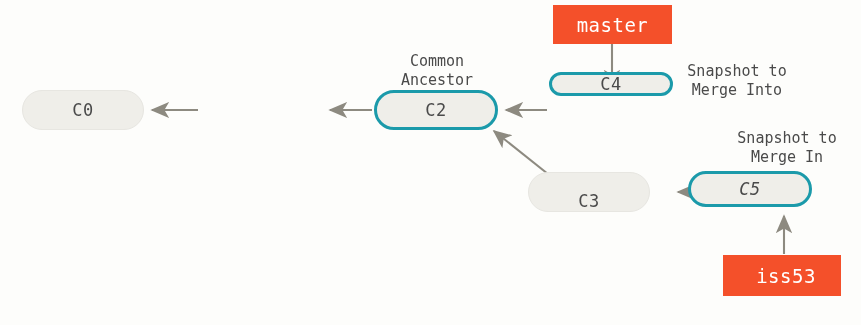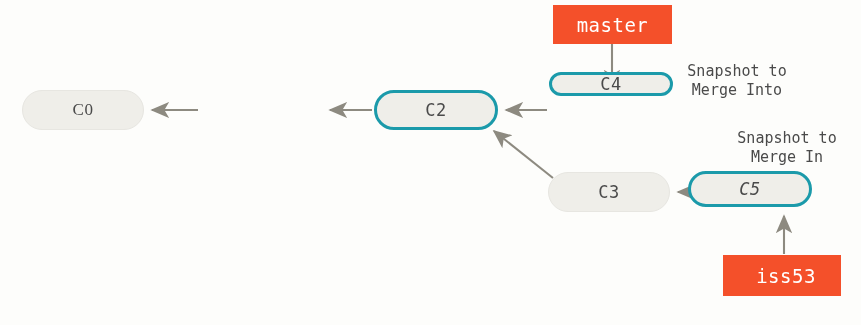--- a/index.html
+++ b/index.html
@@ -83,49 +83,51 @@
       <line x1="198" y1="110" x2="152" y2="110"></line>
       <line x1="372" y1="110" x2="330" y2="110"></line>
       <line x1="547" y1="110" x2="506" y2="110"></line>
       <line x1="553" y1="178" x2="494" y2="131"></line>
       <line x1="720" y1="192" x2="678" y2="192"></line>
       <line x1="612" y1="44" x2="612" y2="87"></line>
       <line x1="784" y1="254" x2="784" y2="216"></line>
     </g>
   </svg>
 
-  <div class="commit plain" style="left:22px;  top:90px;  width:122px; height:40px;font-family:Liberation Serif, serif;">
+  <div class="commit plain" style="left:22px;  top:90px;  width:122px; height:40px;">
     <span>C0</span>
   </div>
 
 
   <div class="commit highlight" style="left:374px; top:90px;  width:124px; height:40px;">
     <span>C2</span>
   </div>
 
   <div class="commit highlight" style="left:549px; top:72px;  width:124px; height:24px;">
     <span>C4</span>
   </div>
 
-  <div class="commit plain" style="left:548px; top:172px; width:122px; height:40px;">
+  <div class="commit plain" style="left:528px; top:172px; width:122px; height:40px;align-items:flex-end;">
     <span>C3</span>
   </div>
 
   <div class="commit highlight" style="left:688px; top:171px; width:124px; height:36px;font-style:italic;">
     <span>C5</span>
   </div>
 
   <div class="branch-label" style="left:553px; top:5px;   width:119px; height:39px;">
     <span>master</span>
   </div>
 
   <div class="branch-label" style="left:723px; top:255px; width:118px; height:41px;padding-left:8px;">
     <span>iss53</span>
   </div>
 
+  <div class="annotation" style="left:386px; top:52px;  width:102px;">Common
+Ancestor</div>
 
   <div class="annotation" style="left:672px; top:62px;  width:130px;">Snapshot to
 Merge Into</div>
 
   <div class="annotation" style="left:722px; top:129px; width:130px;">Snapshot to
 Merge In</div>
 
 </div>
 
 </body></html>

